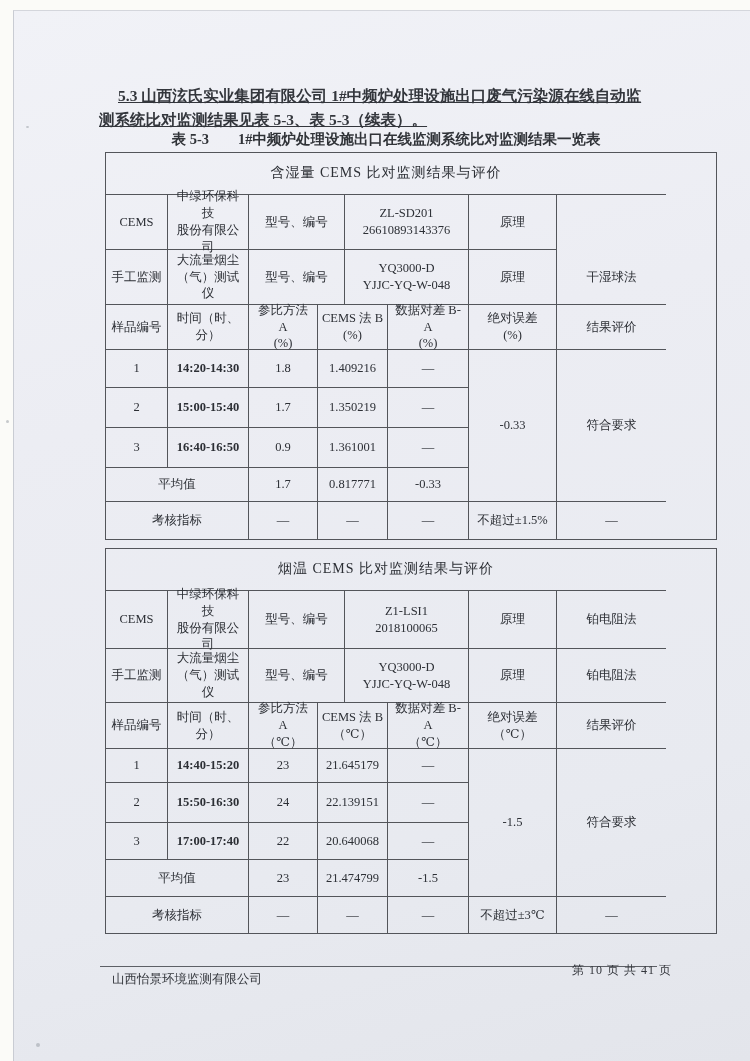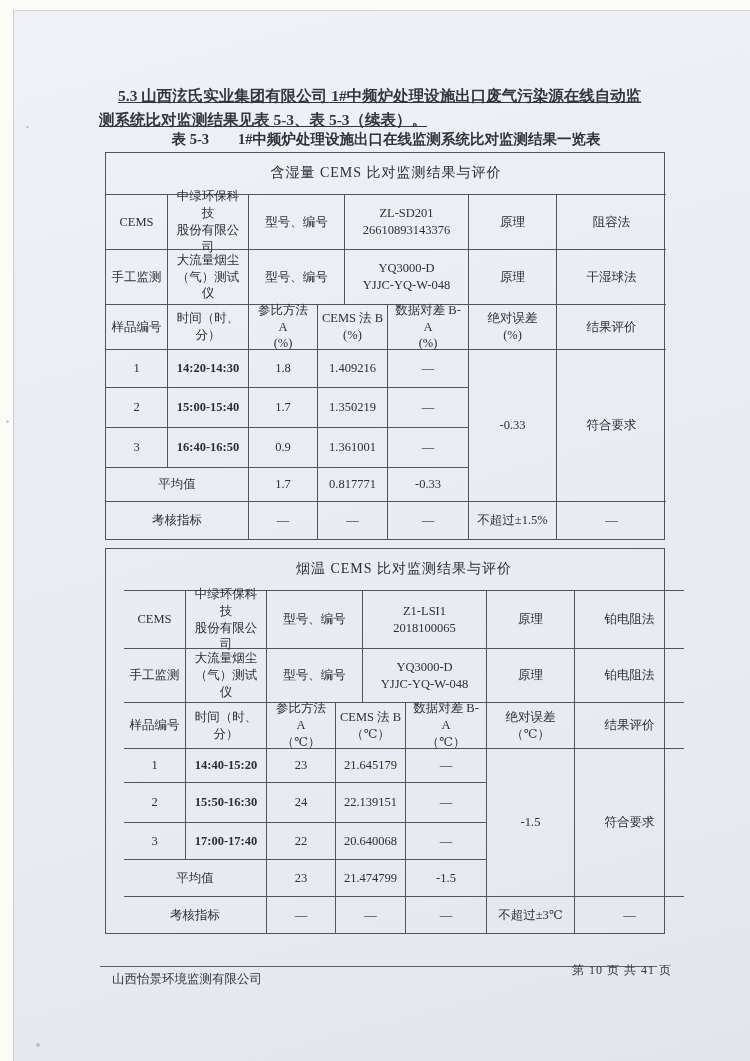--- a/index.html
+++ b/index.html
@@ -16,25 +16,25 @@
     border-left:1px solid #c9ccd3;
     border-top:1px solid #d4d6dc;
   }
   .speck{position:absolute;background:#9aa0a8;border-radius:50%;opacity:.55;}
   .heading{position:absolute;left:99px;top:84px;width:566px;
     font-size:15.5px;line-height:24px;font-weight:700;color:#33363c;}
   .heading .hl{display:block;text-decoration:underline;}
   .heading .hl.first{padding-left:19px;}
   .caption{position:absolute;left:106px;top:130px;width:560px;text-align:center;
     font-size:14.5px;font-weight:700;color:#303338;}
-  .tbl{position:absolute;left:105px;width:560px;display:grid;
+  .tbl{position:absolute;left:105px;width:612px;display:grid;
     grid-template-columns:62px 81px 69px 27px 43px 81px 88px 109px;
     border:1px solid #53555a;font-size:12.5px;color:#2c2f35;}
   .tbl-1{top:152px;grid-template-rows:42px 55px 55px 45px 38px 40px 40px 34px 37px;}
-  .tbl-2{top:548px;grid-template-rows:42px 58px 54px 46px 34px 40px 37px 37px 36px;padding-left:18px;}
+  .tbl-2{top:548px;grid-template-rows:42px 58px 54px 46px 34px 40px 37px 37px 36px;}
   .c{border-right:1px solid #53555a;border-bottom:1px solid #53555a;
     display:flex;align-items:center;justify-content:center;
     text-align:center;white-space:pre-line;line-height:1.35;padding:2px 3px;}
   .c.nr{border-right:none;}
   .c.nb{border-bottom:none;}
   .c.ttl{font-size:14px;letter-spacing:1px;}
   .c.bold{font-weight:700;}
   .footer-rule{position:absolute;left:100px;top:966px;width:557px;height:1px;background:#5d6066;}
   .footer-company{position:absolute;left:112px;top:971px;font-size:12.5px;color:#34373d;}
   .footer-page{position:absolute;left:540px;top:962px;width:132px;text-align:right;
@@ -58,21 +58,20 @@
 <div class="tbl tbl-1">
   <div class="c ttl nr" style="grid-area:1/1/2/9">含湿量 CEMS 比对监测结果与评价</div>
 
   <div class="c" style="grid-area:2/1/3/2">CEMS</div>
   <div class="c" style="grid-area:2/2/3/3">中绿环保科技
 股份有限公司</div>
   <div class="c" style="grid-area:2/3/3/5">型号、编号</div>
   <div class="c" style="grid-area:2/5/3/7">ZL-SD201
 26610893143376</div>
   <div class="c" style="grid-area:2/7/3/8">原理</div>
-  <div class="c nr" style="grid-area:2/8/3/9">阻容法</div>
 
   <div class="c" style="grid-area:3/1/4/2">手工监测</div>
   <div class="c" style="grid-area:3/2/4/3">大流量烟尘
 （气）测试仪</div>
   <div class="c" style="grid-area:3/3/4/5">型号、编号</div>
   <div class="c" style="grid-area:3/5/4/7">YQ3000-D
 YJJC-YQ-W-048</div>
   <div class="c" style="grid-area:3/7/4/8">原理</div>
   <div class="c nr" style="grid-area:3/8/4/9">干湿球法</div>
 

